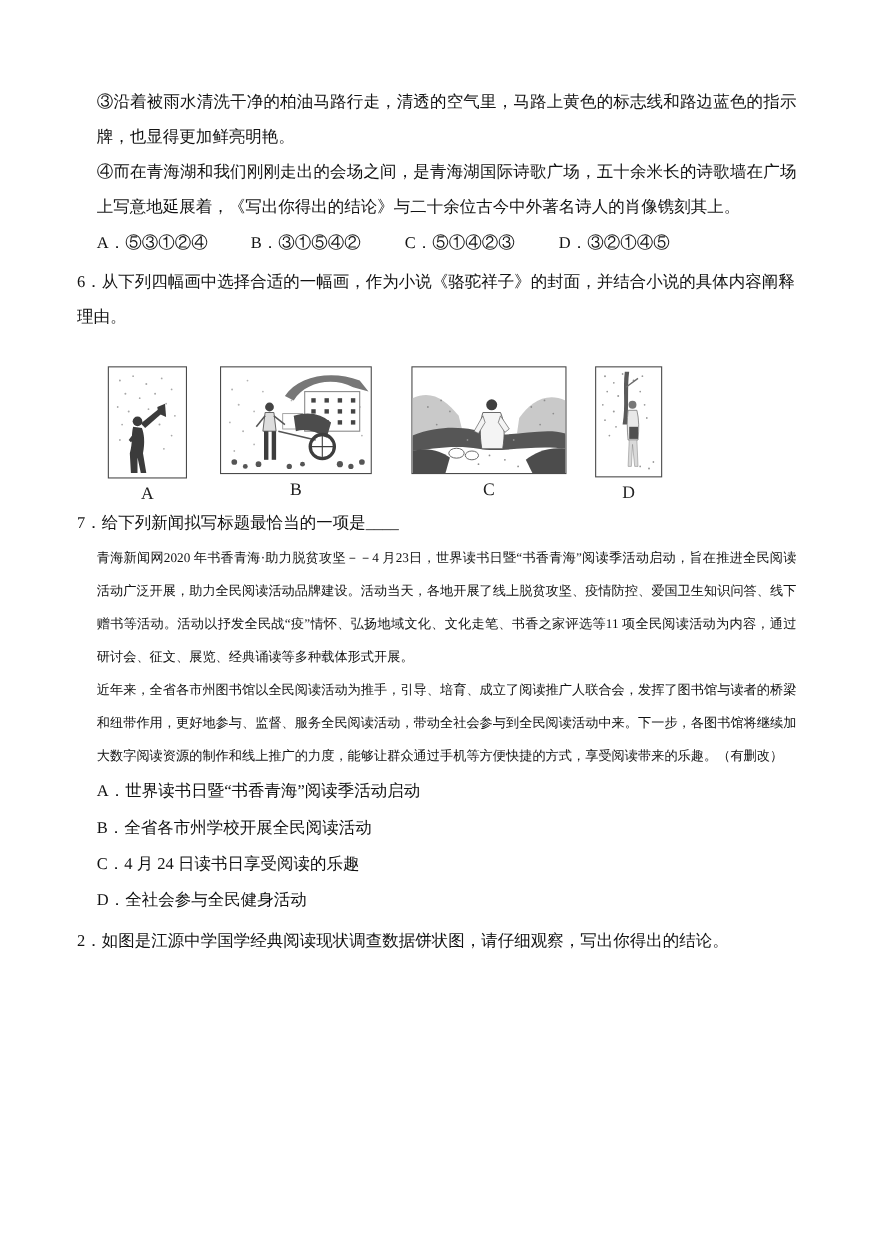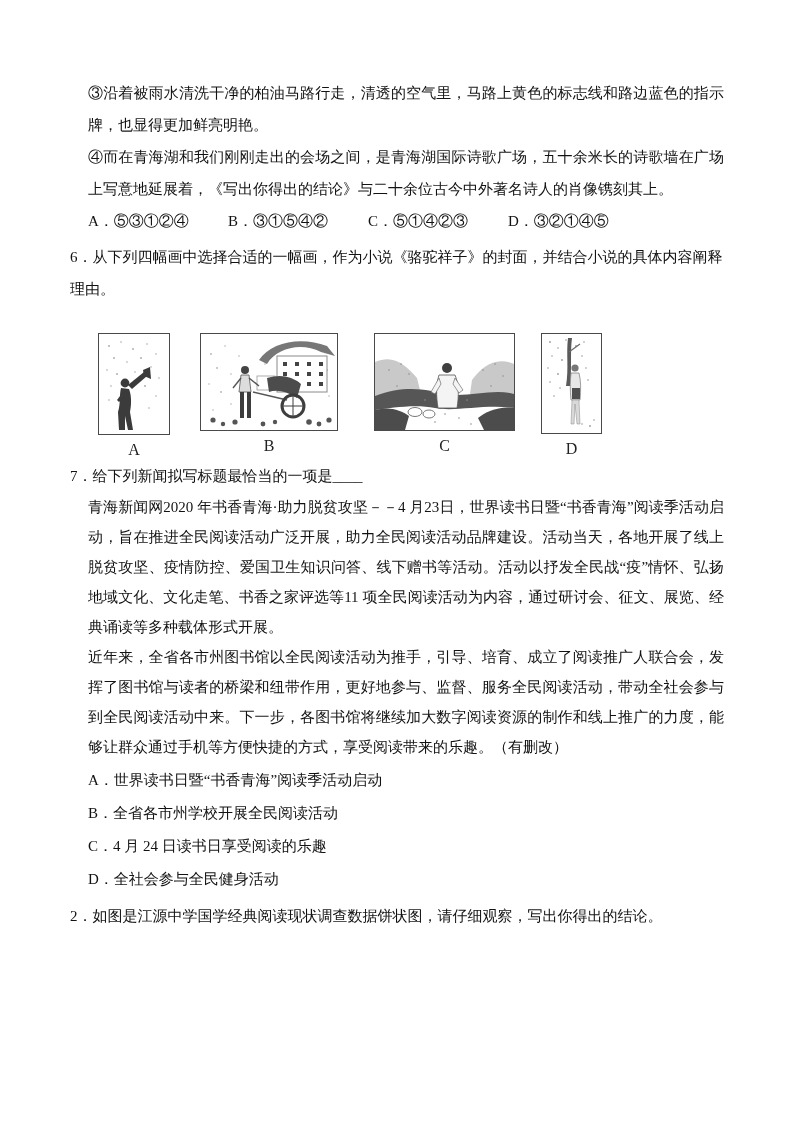--- a/index.html
+++ b/index.html
@@ -12,21 +12,21 @@
     box-sizing: border-box;
     padding: 77px 70px 20px 70px;
     font-family: "Liberation Serif", "DejaVu Serif", serif;
     font-size: 15px;
     color: #121212;
     overflow: hidden;
   }
   p { margin: 0; }
   .indent { margin-left: 18px; }
   .para { line-height: 32px; text-align: justify; }
-  .news  { line-height: 30px; font-size: 15px; }
+  .news  { line-height: 30px; font-size: 12px; }
   .q5-options-row { display: flex; margin-left: 18px; line-height: 32px; }
   .q5-options-row span { width: 140px; flex: none; }
   .stem { line-height: 32px; margin-top: 4px; }
   .figures-row { display: flex; align-items: flex-start; margin: 28px 0 0 28px; }
   .figure { display: flex; flex-direction: column; align-items: center; margin: 0; }
   .fig-b { margin-left: 30px; }
   .fig-c { margin-left: 36px; }
   .fig-d { margin-left: 26px; }
   .img-box { border: 1.5px solid #4a4a4a; background: #fff; line-height: 0; }
   .img-label { margin-top: 7px; font-size: 16px; line-height: 16px; color: #222; }

